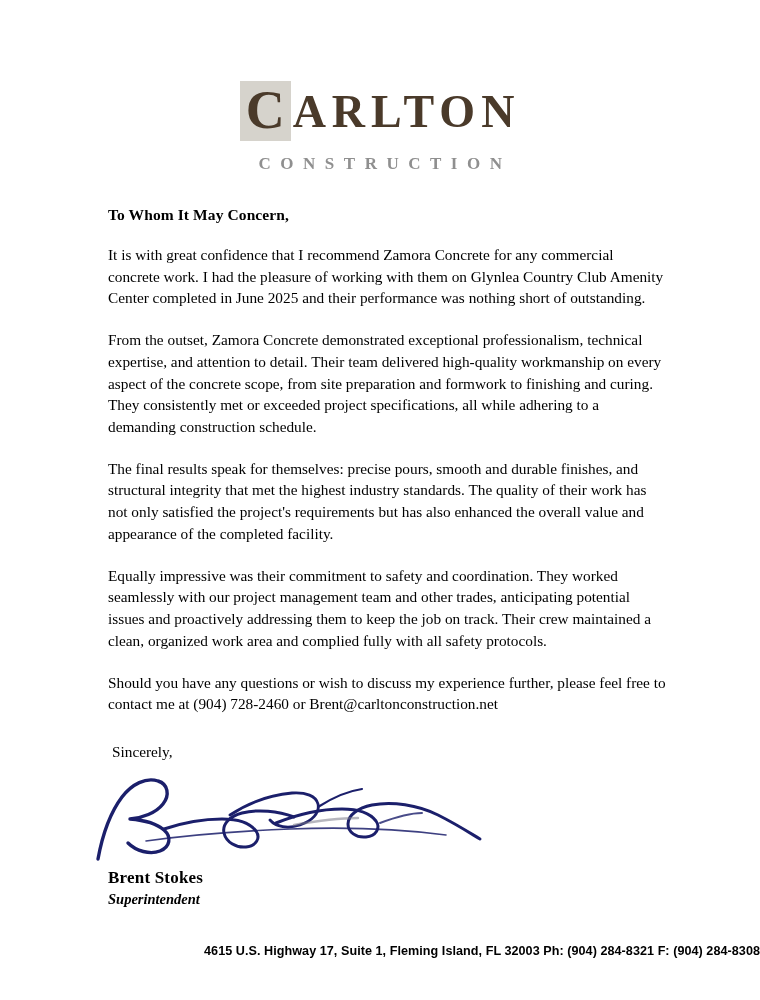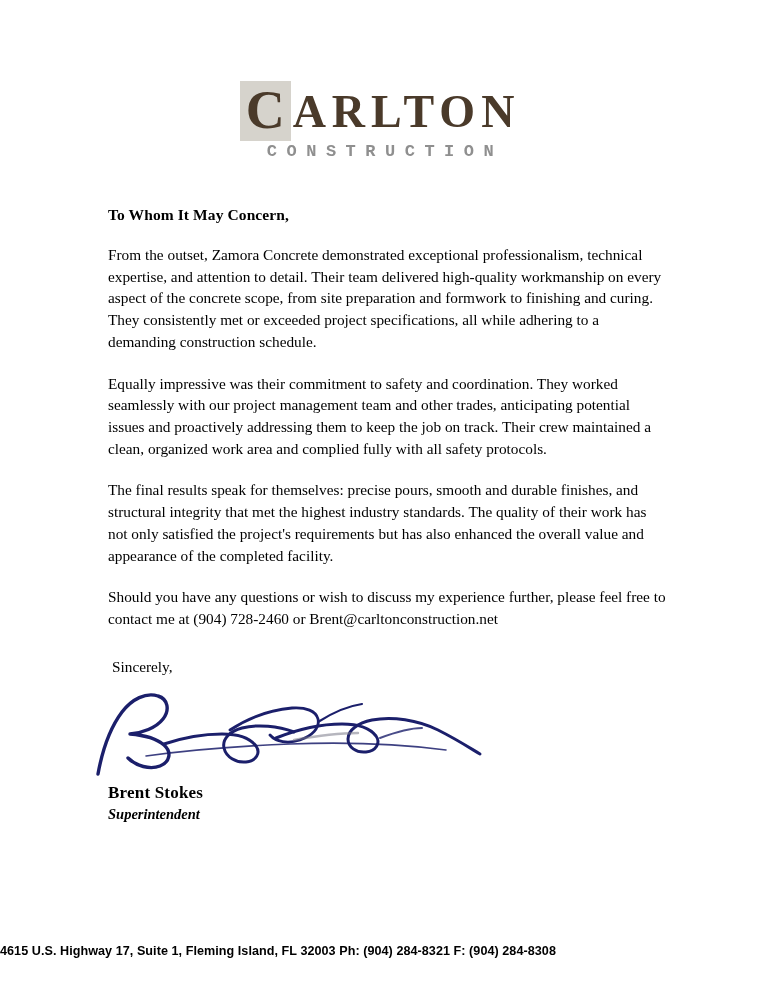--- a/index.html
+++ b/index.html
@@ -51,21 +51,22 @@
     display: inline-block;
     font-family: "Liberation Serif", serif;
     font-size: 46px;
     font-weight: bold;
     color: #4a3a2a;
     letter-spacing: 6px;
     vertical-align: middle;
     margin-left: 2px;
   }
   .logo-sub {
-    font-family: Liberation Mono, monospace;
+    margin-top: 12px;
+    font-family: Liberation Serif, serif;
     font-size: 17px;
     font-weight: bold;
     letter-spacing: 9.5px;
     color: #8f8f8f;
     padding-left: 10px;
   }
 
   
   .content {
     position: absolute;
@@ -118,21 +119,21 @@
     font-weight: bold;
     font-style: italic;
   }
 
   
   .footer {
     position: absolute;
     left: 0;
     right: 0;
     bottom: 42px;
-    text-align: left;
+    text-align: right;
     font-family: "Liberation Sans", sans-serif;
     font-size: 12.6px;
     font-weight: bold;
     color: #000000;
     letter-spacing: 0.05px;
   }
 </style>
 </head>
 <body>
 
@@ -142,23 +143,24 @@
     <div class="logo-wordmark">
       <span class="logo-c">C</span><span class="logo-rest">ARLTON</span>
     </div>
     <div class="logo-sub">CONSTRUCTION</div>
   </div>
 
   <div class="content">
 
     <p class="salutation">To Whom It May Concern,</p>
 
+    <p class="para">It is with great confidence that I recommend Zamora Concrete for any commercial concrete work. I had the pleasure of working with them on Glynlea Country Club Amenity Center completed in June 2025 and their performance was nothing short of outstanding.</p>
     <p class="para">From the outset, Zamora Concrete demonstrated exceptional professionalism, technical expertise, and attention to detail. Their team delivered high-quality workmanship on every aspect of the concrete scope, from site preparation and formwork to finishing and curing. They consistently met or exceeded project specifications, all while adhering to a demanding construction schedule.</p>
+    <p class="para">The final results speak for themselves: precise pours, smooth and durable finishes, and structural integrity that met the highest industry standards. The quality of their work has not only satisfied the project's requirements but has also enhanced the overall value and appearance of the completed facility.</p>
     <p class="para">Equally impressive was their commitment to safety and coordination. They worked seamlessly with our project management team and other trades, anticipating potential issues and proactively addressing them to keep the job on track. Their crew maintained a clean, organized work area and complied fully with all safety protocols.</p>
-    <p class="para">The final results speak for themselves: precise pours, smooth and durable finishes, and structural integrity that met the highest industry standards. The quality of their work has not only satisfied the project's requirements but has also enhanced the overall value and appearance of the completed facility.</p>
     <p class="para">Should you have any questions or wish to discuss my experience further, please feel free to contact me at (904) 728-2460 or Brent@carltonconstruction.net</p>
 
     <p class="closing">Sincerely,</p>
 
     <div class="signature-block">
       <svg class="signature-svg" width="420" height="110" viewBox="0 0 420 110">
         <g fill="none" stroke="#1b1f6b" stroke-linecap="round" stroke-linejoin="round">
           <path d="M18,96 C22,74 30,50 42,34 C52,21 66,14 78,18 C88,21 90,32 83,41 C76,50 62,55 50,56 C62,57 76,60 84,67 C92,74 90,84 80,88 C70,92 56,88 48,80" stroke-width="3.4"></path>
           <path d="M84,66 C102,60 122,56 142,56 C158,56 170,60 176,68 C181,75 176,83 166,84 C156,85 146,79 144,70 C142,61 150,53 162,50 C178,46 198,48 214,54" stroke-width="3"></path>
           <path d="M150,52 C168,40 190,32 212,30 C226,29 236,33 238,41 C240,50 232,58 220,62 C208,66 196,64 190,57" stroke-width="2.8"></path>

